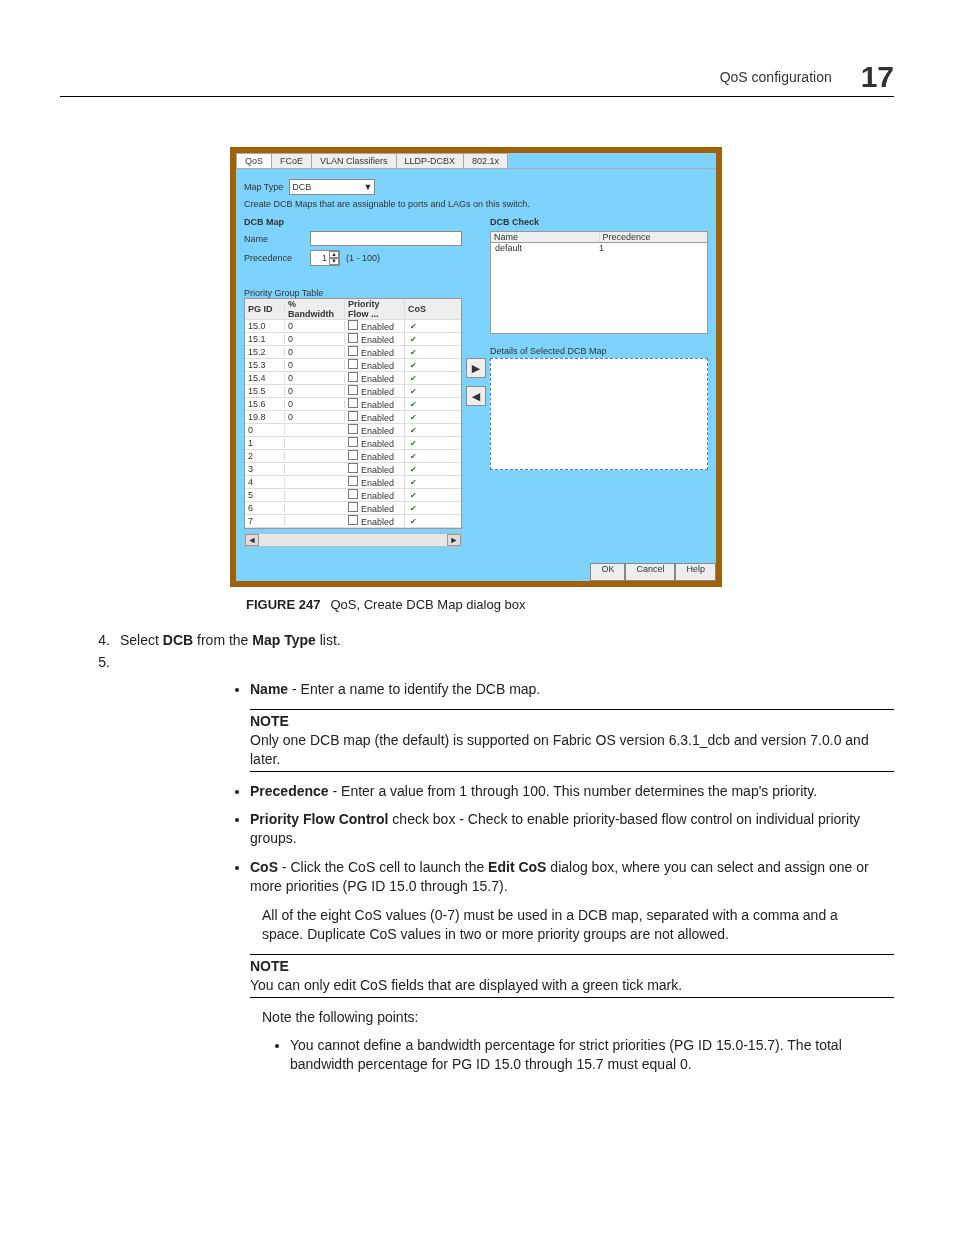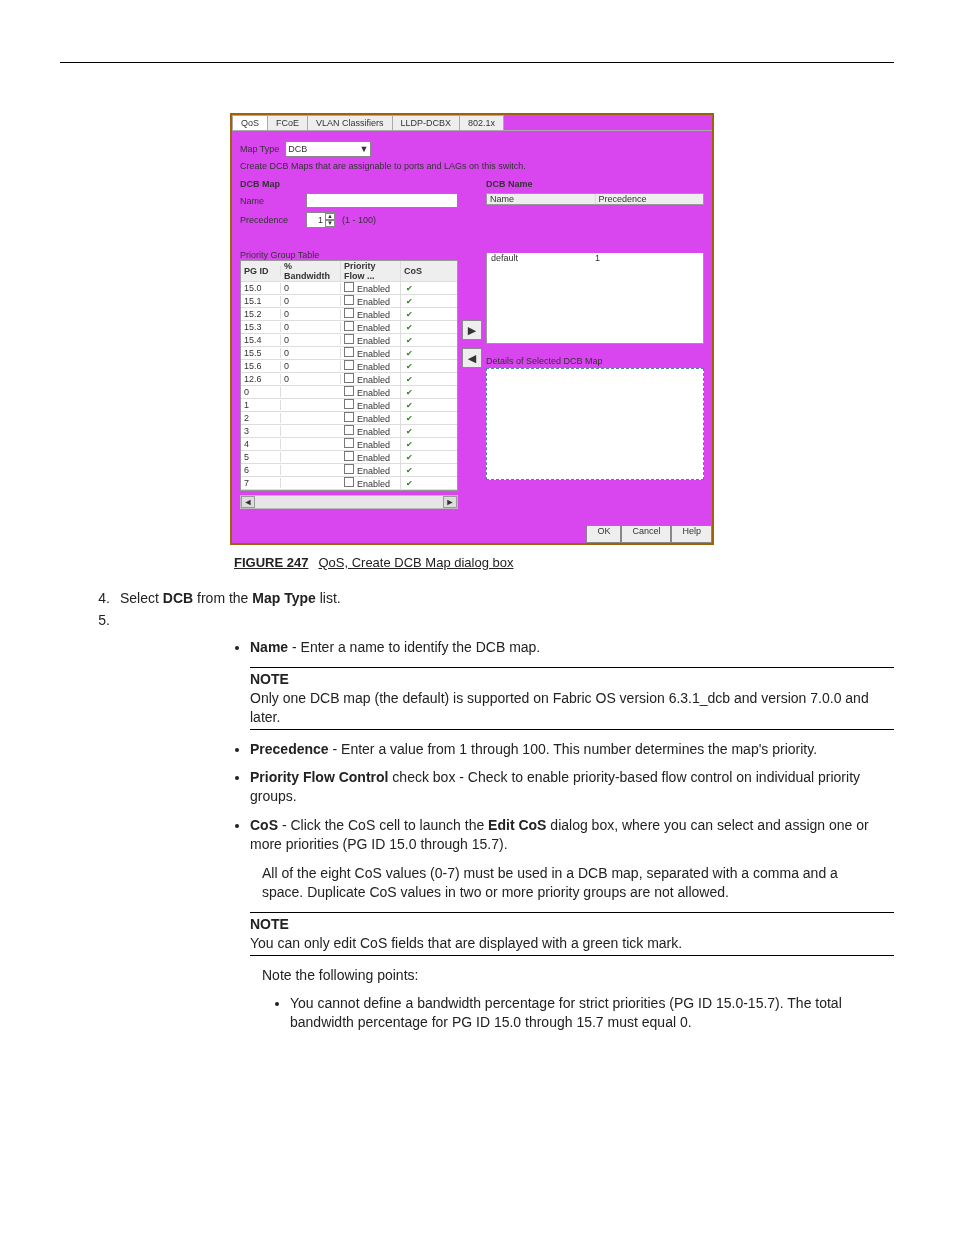--- a/index.html
+++ b/index.html
@@ -33,25 +33,25 @@
     margin-top: 2px;
   }
   .content {
     margin-top: 50px;
     padding: 0 0 0 170px;
   }
 
   
   .dialog {
     width: 480px;
-    border: 2px solid #a16207;
+    border: 6px solid #a16207;
     font-family: Tahoma, Arial, sans-serif;
     font-size: 9px;
     color: #333;
-    background: #d946ef;
+    background: #7dd3fc;
   }
   .tabs {
     display: flex;
     border-bottom: 1px solid #aaa;
   }
   .tab {
     padding: 2px 8px;
     border: 1px solid #aaa;
     border-bottom: none;
     background: #eee;
@@ -99,52 +99,56 @@
   }
   .scrollbar .btn { width:12px; text-align:center; background:#ddd; border:1px solid #999; font-size:9px; line-height:10px;}
   .midbtns { display:flex; flex-direction:column; justify-content:center; gap:8px; }
   .arrowbtn {
     width:18px;height:18px;border:1px solid #888;background:#eee;
     display:flex;align-items:center;justify-content:center;font-size:11px;
   }
   .rt-head { display:flex; background:#eee; border:1px solid #999; }
   .rt-head .tc {flex:1}
   .rt-rows { border:1px solid #999; border-top:none; background:#fff; height:90px;}
-  .rt-row { display:flex; padding:0 4px;margin-top:48px; }
+  .rt-row { display:flex; padding:0 4px; }
   .rt-row span{flex:1}
   .details-label { margin-top:12px; font-size:9px;}
   .details-box { border:1.5px dashed #4a80b9; height:110px; margin-top:2px; background:#fff;}
   .dlg-footer { margin-top:6px; display:flex; justify-content:flex-end; }
   .dlg-btn { border:1px solid #888; background:#eee; padding:0 10px; height:16px; font-size:9px;}
   .precedence-box {
     width:28px; border:1px solid #888; background:#fff; display:flex; align-items:center;
   }
   .spinner{ width:10px; display:flex; flex-direction:column; font-size:6px; line-height:5px;}
   .spinner div{border:1px solid #888; text-align:center;}
 
-  .caption { font-size: 13px; margin: 10px 0 20px 4px; text-decoration: underline; }
+  .caption { font-size: 13px; margin: 10px 0 20px 16px; }
   .caption b { font-weight:700; margin-right:10px;}
 
   ol.steps { margin: 0 0 10px -150px; padding-left: 0; list-style:none; }
   ol.steps > li { display:flex; margin: 6px 0; }
   ol.steps > li .num { width: 30px; text-align:right; margin-right:10px; }
   ul.bullets { list-style: disc; margin: 8px 0 8px 20px; padding:0; }
   ul.bullets > li { margin: 10px 0; line-height:1.35; }
   .note-box { margin: 10px 0; }
   .note-box .note-lbl { font-weight:700; }
   .note-box .note-rule { border-top:1px solid #000; margin:2px 0; }
   .para { margin: 10px 12px; line-height:1.35;}
   .sub-bullets { list-style: disc; margin: 8px 0 8px 40px; padding:0;}
   .sub-bullets li { line-height:1.35; }
   b{font-weight:700;}
 </style>
 </head>
 <body>
 
 <div class="page">
+  <div class="running-head">
+    <span>QoS configuration</span>
+    <span class="chap">17</span>
+  </div>
   <div class="rule"></div>
 
   <div class="content">
 
     <div class="dialog">
       <div class="tabs">
         <div class="tab active">QoS</div>
         <div class="tab">FCoE</div>
         <div class="tab">VLAN Classifiers</div>
         <div class="tab">LLDP-DCBX</div>
@@ -224,21 +228,21 @@
                     <div class="tc c3"><span class="cb"></span>Enabled</div>
                     <div class="tc c4"><span class="tick">✔</span></div>
                   </div>
                   <div class="trow">
                     <div class="tc c1">15.6</div>
                     <div class="tc c2">0</div>
                     <div class="tc c3"><span class="cb"></span>Enabled</div>
                     <div class="tc c4"><span class="tick">✔</span></div>
                   </div>
                   <div class="trow">
-                    <div class="tc c1">12.6</div>
+                    <div class="tc c1">19.8</div>
                     <div class="tc c2">0</div>
                     <div class="tc c3"><span class="cb"></span>Enabled</div>
                     <div class="tc c4"><span class="tick">✔</span></div>
                   </div>
                   <div class="trow">
                     <div class="tc c1">0</div>
                     <div class="tc c2"></div>
                     <div class="tc c3"><span class="cb"></span>Enabled</div>
                     <div class="tc c4"><span class="tick">✔</span></div>
                   </div>
@@ -292,21 +296,21 @@
               <div class="btn">►</div>
             </div>
           </div>
 
           <div class="midbtns">
             <div class="arrowbtn">▶</div>
             <div class="arrowbtn">◀</div>
           </div>
 
           <div class="right-pane">
-            <div style="font-weight:600;margin-bottom:4px">DCB Name</div>
+            <div style="font-weight:600;margin-bottom:4px">DCB Check</div>
             <div class="rt-head">
               <div class="tc">Name</div>
               <div class="tc">Precedence</div>
             </div>
             <div class="rt-rows">
               <div class="rt-row">
                 <span>default</span>
                 <span>1</span>
               </div>
             </div>

